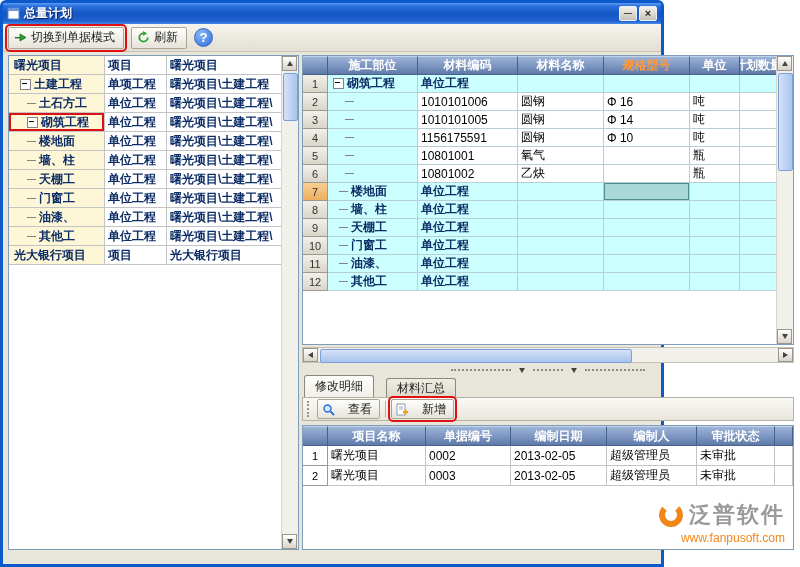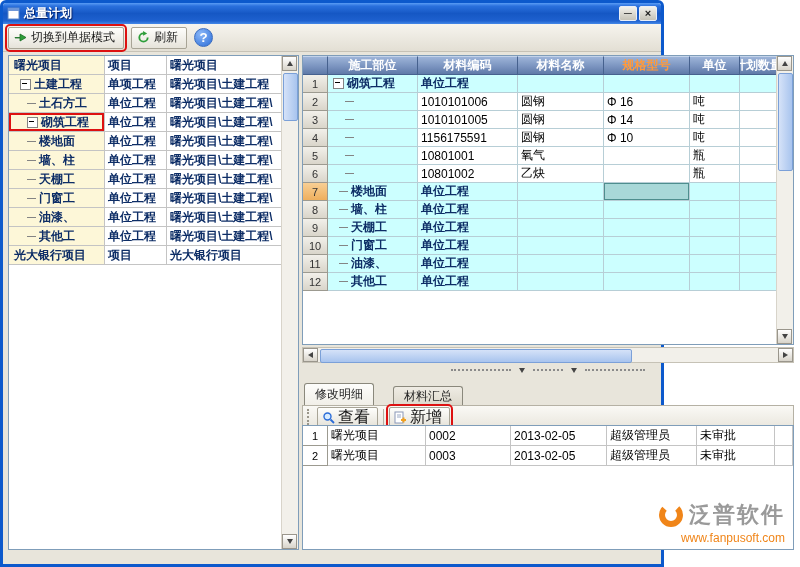--- a/index.html
+++ b/index.html
@@ -82,30 +82,30 @@
   .citem{background:#fff;}
   .cpart{background:#ccffff;}
   .gtext{font-weight:bold;color:#0d2d66;}
   .selcell{background:#a8d8d8 !important;box-shadow:inset 0 0 0 1px #4e8e8e;}
   
   .splitter{position:absolute;left:299px;top:362px;width:492px;height:10px;display:flex;align-items:center;
     justify-content:center;gap:8px;}
   .dotline{width:60px;border-top:2px dotted #8a8a8a;height:0;}
   
   .bottom-panel{position:absolute;left:299px;top:373px;width:492px;height:174px;}
-  .tabs{height:21px;display:flex;align-items:flex-end;gap:19px;padding-left:2px;margin-top:8px;}
+  .tabs{height:21px;display:flex;align-items:flex-end;gap:12px;padding-left:2px;}
   .tab{height:18px;padding:0 10px;display:flex;align-items:center;border:1px solid #8a887c;border-bottom:none;
     border-radius:3px 3px 0 0;background:linear-gradient(180deg,#efece4,#ddd9cc);font-size:12px;color:#222;}
   .tab.active{height:21px;background:linear-gradient(180deg,#fdfdfb,#f1efe8);position:relative;z-index:2;}
   .btoolbar{height:24px;background:linear-gradient(180deg,#faf9f5,#e9e6dd);border:1px solid #b5b1a4;
     display:flex;align-items:center;gap:5px;padding:0 4px;box-sizing:border-box;}
   .grip{width:0;height:16px;border-left:2px dotted #9a968a;margin-right:3px;}
   .vsep{width:0;height:16px;border-left:1px solid #b5b1a4;}
-  .sbtn2{display:inline-flex;align-items:center;gap:3px;height:20px;padding:0 7px 0 4px;
-    background:linear-gradient(180deg,#fefefc,#e6e3da);border:1px solid #a8a496;border-radius:2px;font-size:16px;color:#1a1a1a;}
+  .sbtn2{display:inline-flex;align-items:center;gap:13px;height:20px;padding:0 7px 0 4px;
+    background:linear-gradient(180deg,#fefefc,#e6e3da);border:1px solid #a8a496;border-radius:2px;font-size:12px;color:#1a1a1a;}
   .bgrid{position:absolute;left:0;top:49px;width:492px;bottom:0;background:#fff;border:1px solid #7f9db9;box-sizing:border-box;}
   .bheader,.brow{display:flex;height:20px;}
   .bc0{width:25px;min-width:25px;}.bc1{width:98px;min-width:98px;}.bc2{width:85px;min-width:85px;}
   .bc3{width:96px;min-width:96px;}.bc4{width:90px;min-width:90px;}.bc5{width:78px;min-width:78px;}.bc6{flex:1;min-width:0;}
   .brow .cell{background:#fff;color:#000;}
   
   .watermark{position:absolute;right:8px;bottom:4px;display:flex;flex-direction:column;align-items:flex-end;z-index:5;}
   .wm-top{display:flex;align-items:center;gap:5px;}
   .wm-brand{font-size:22px;font-weight:bold;color:#9a9a9a;letter-spacing:2px;}
   .wm-url{font-size:12px;color:#f08519;margin-top:1px;}
@@ -505,20 +505,29 @@
               <line x1="3" y1="4" x2="7" y2="4" stroke="#9aa8c4"></line>
               <line x1="3" y1="6" x2="7" y2="6" stroke="#9aa8c4"></line>
               <path d="M9.5 6.5 v5 M7 9 h5" stroke="#f0a020" stroke-width="2"></path>
             </svg>
         </span>
         <span>新增</span>
       </button>
     </div>
 
     <div class="bgrid">
+      <div class="bheader">
+        <div class="hcell bc0"></div>
+        <div class="hcell bc1">项目名称</div>
+        <div class="hcell bc2">单据编号</div>
+        <div class="hcell bc3">编制日期</div>
+        <div class="hcell bc4">编制人</div>
+        <div class="hcell bc5">审批状态</div>
+        <div class="hcell bc6"></div>
+      </div>
       <div class="brow">
         <div class="cell bc0 rnum">1</div>
         <div class="cell bc1">曙光项目</div>
         <div class="cell bc2">0002</div>
         <div class="cell bc3">2013-02-05</div>
         <div class="cell bc4">超级管理员</div>
         <div class="cell bc5">未审批</div>
         <div class="cell bc6"></div>
       </div>
       <div class="brow">

